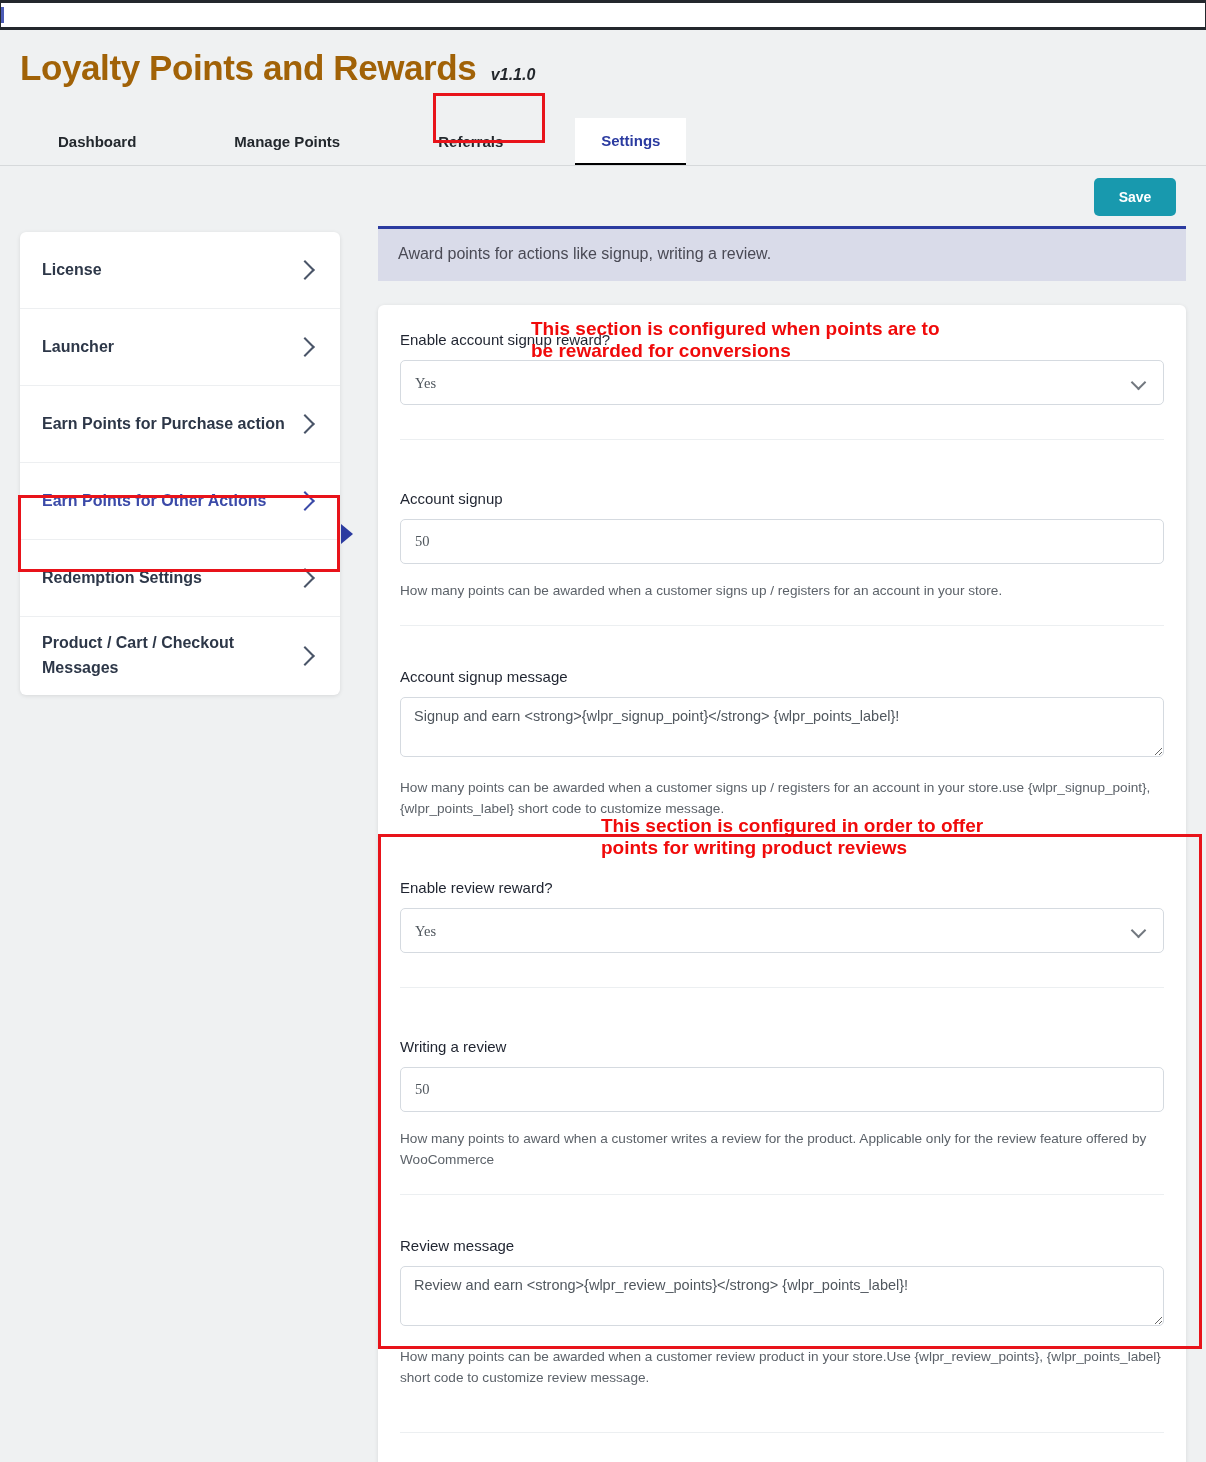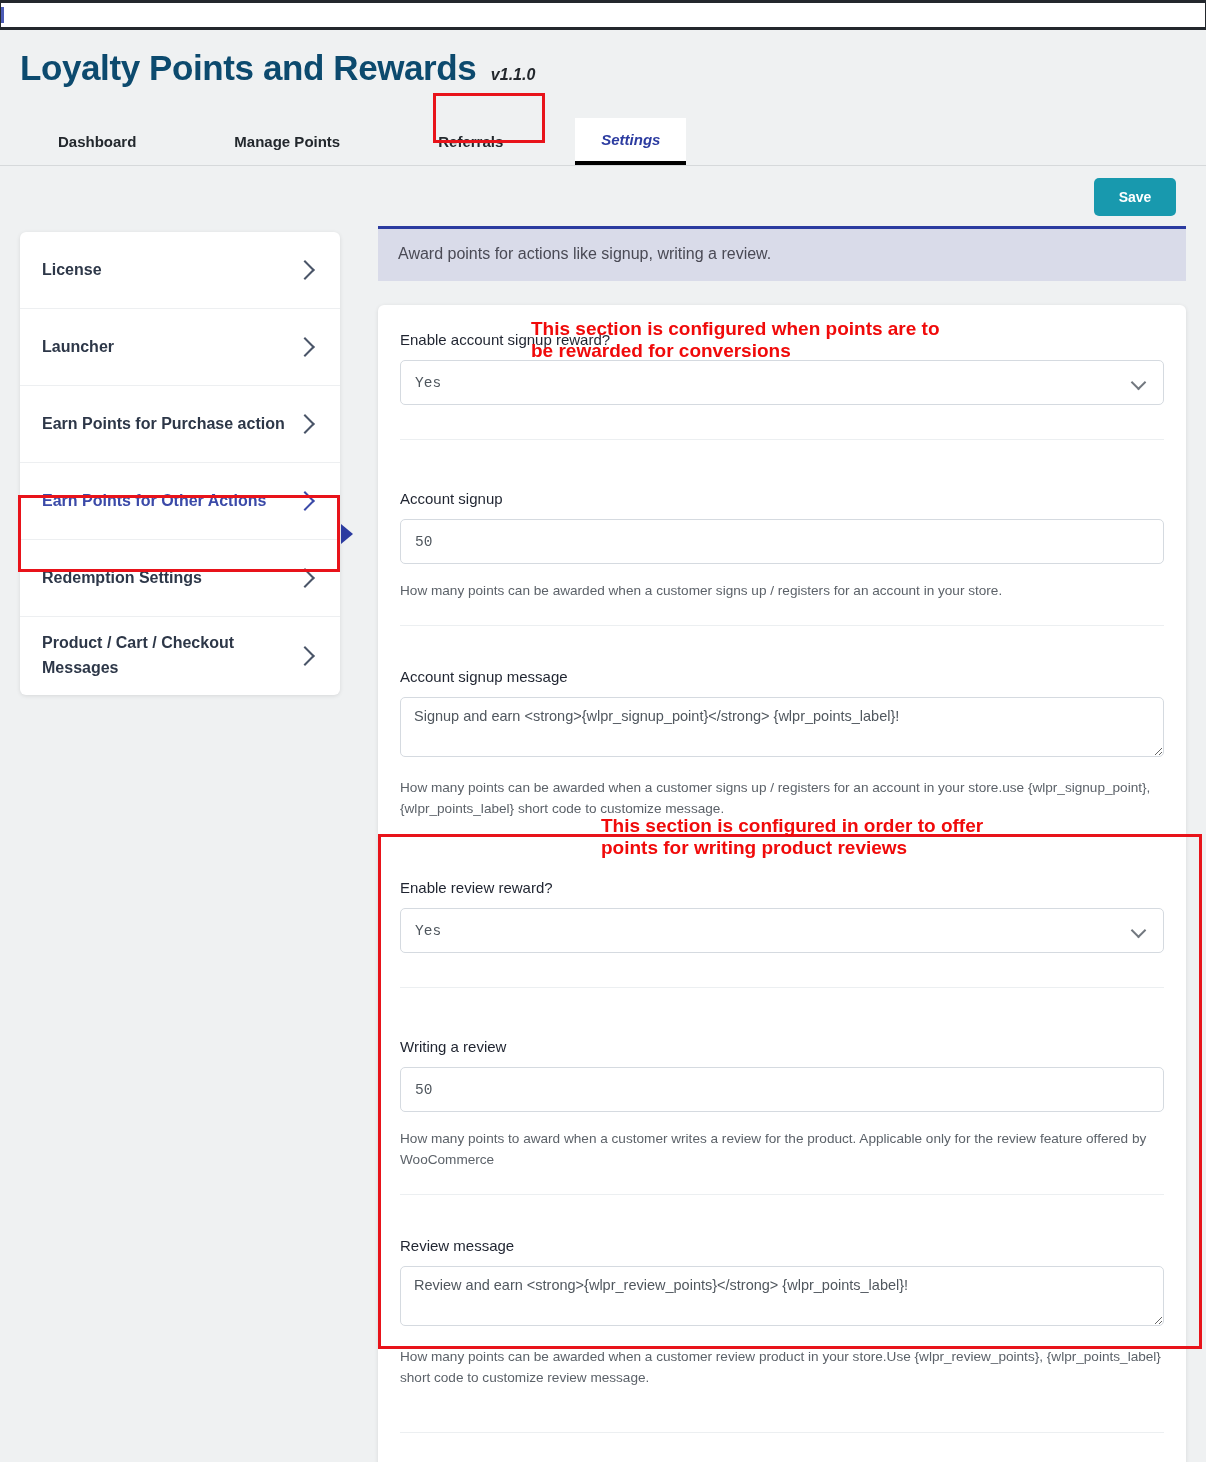--- a/index.html
+++ b/index.html
@@ -31,21 +31,21 @@
   }
 
   
   .page-head {
     padding: 18px 0 0 20px;
   }
   .page-title {
     display: inline-block;
     font-size: 35px;
     font-weight: bold;
-    color: #0c4a6e;
+    color: #a16207;
     letter-spacing: -0.4px;
     margin: 0;
     vertical-align: baseline;
   }
   .page-version {
     display: inline-block;
     font-size: 16px;
     font-style: italic;
     font-weight: bold;
     color: #23282d;
@@ -75,22 +75,21 @@
     font-weight: bold;
     color: #23282d;
     cursor: pointer;
     background: transparent;
     border: none;
     font-family: "Liberation Sans", sans-serif;
   }
   .tab.active {
     background: #ffffff;
     color: #2b3ba0;
-    border-bottom: 4px solid #000000;
-    font-style: italic;
+    border-bottom: 2px solid #000000;
   }
   .tab-annot {
     position: absolute;
     left: 433px;
     top: -25px;
     width: 112px;
     height: 50px;
     border: 3px solid #e8131a;
     pointer-events: none;
   }
@@ -217,21 +216,21 @@
   }
   .input, .select {
     width: 100%;
     height: 45px;
     border: 1px solid #d5dae0;
     border-radius: 5px;
     padding: 8px 14px;
     font-size: 14.5px;
     color: #50575e;
     background: #ffffff;
-    font-family: Liberation Mono, monospace;
+    font-family: Liberation Serif, serif;
     outline: none;
   }
   .select-wrap { position: relative; }
   .select { appearance: none; -webkit-appearance: none; padding-right: 42px; }
   .select-chev {
     position: absolute;
     right: 20px; top: 17px;
     width: 11px; height: 11px;
     border-right: 2.2px solid #72787f;
     border-bottom: 2.2px solid #72787f;

